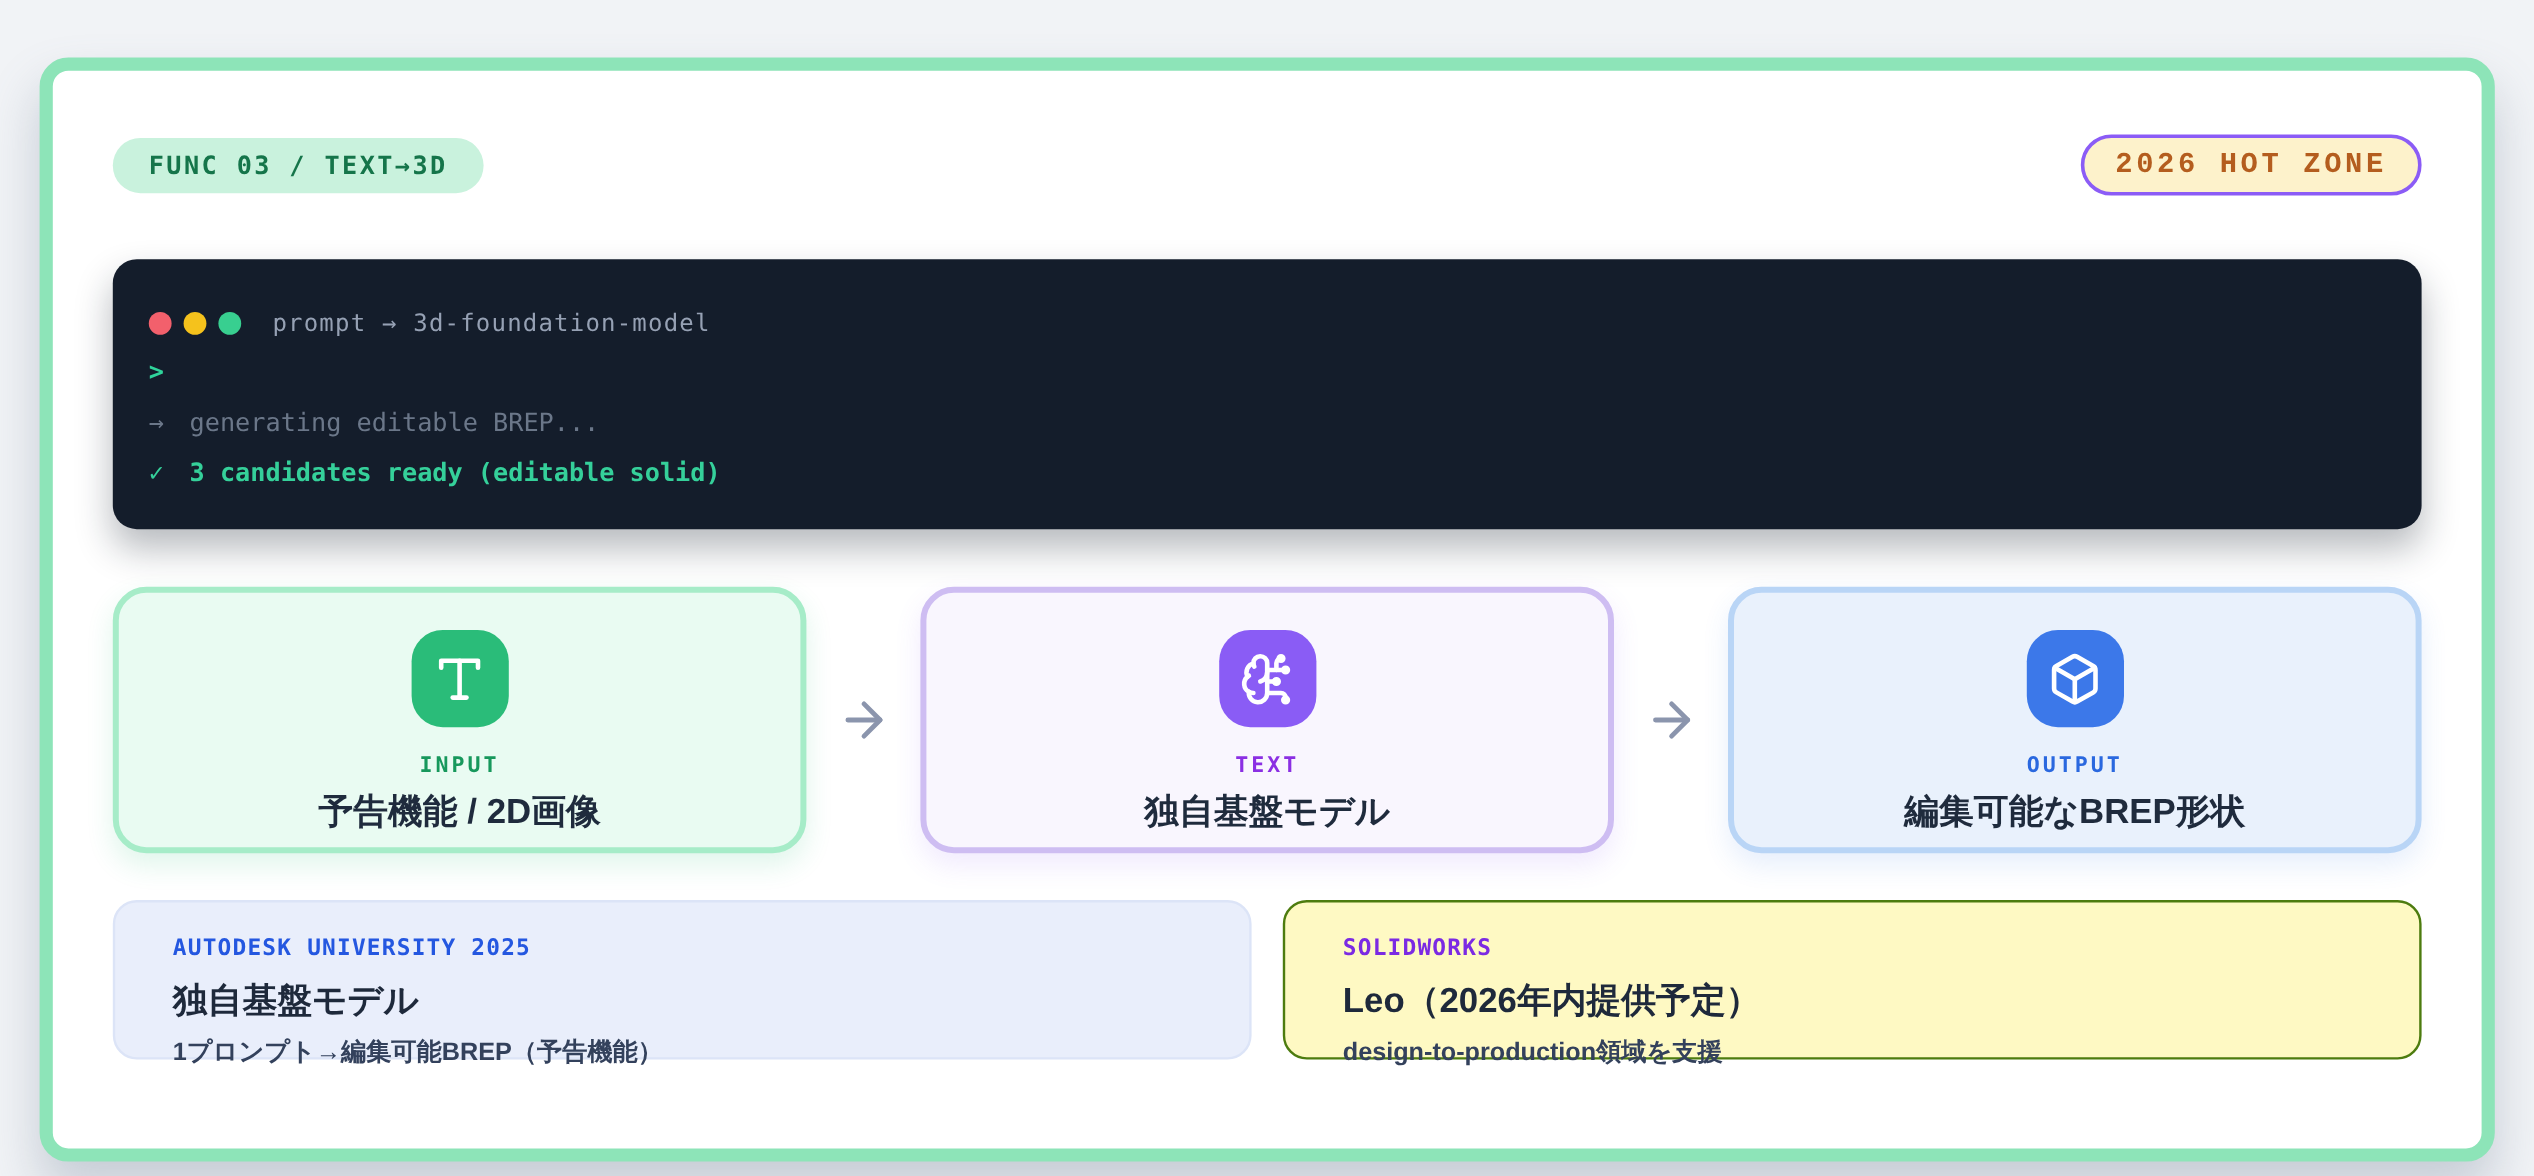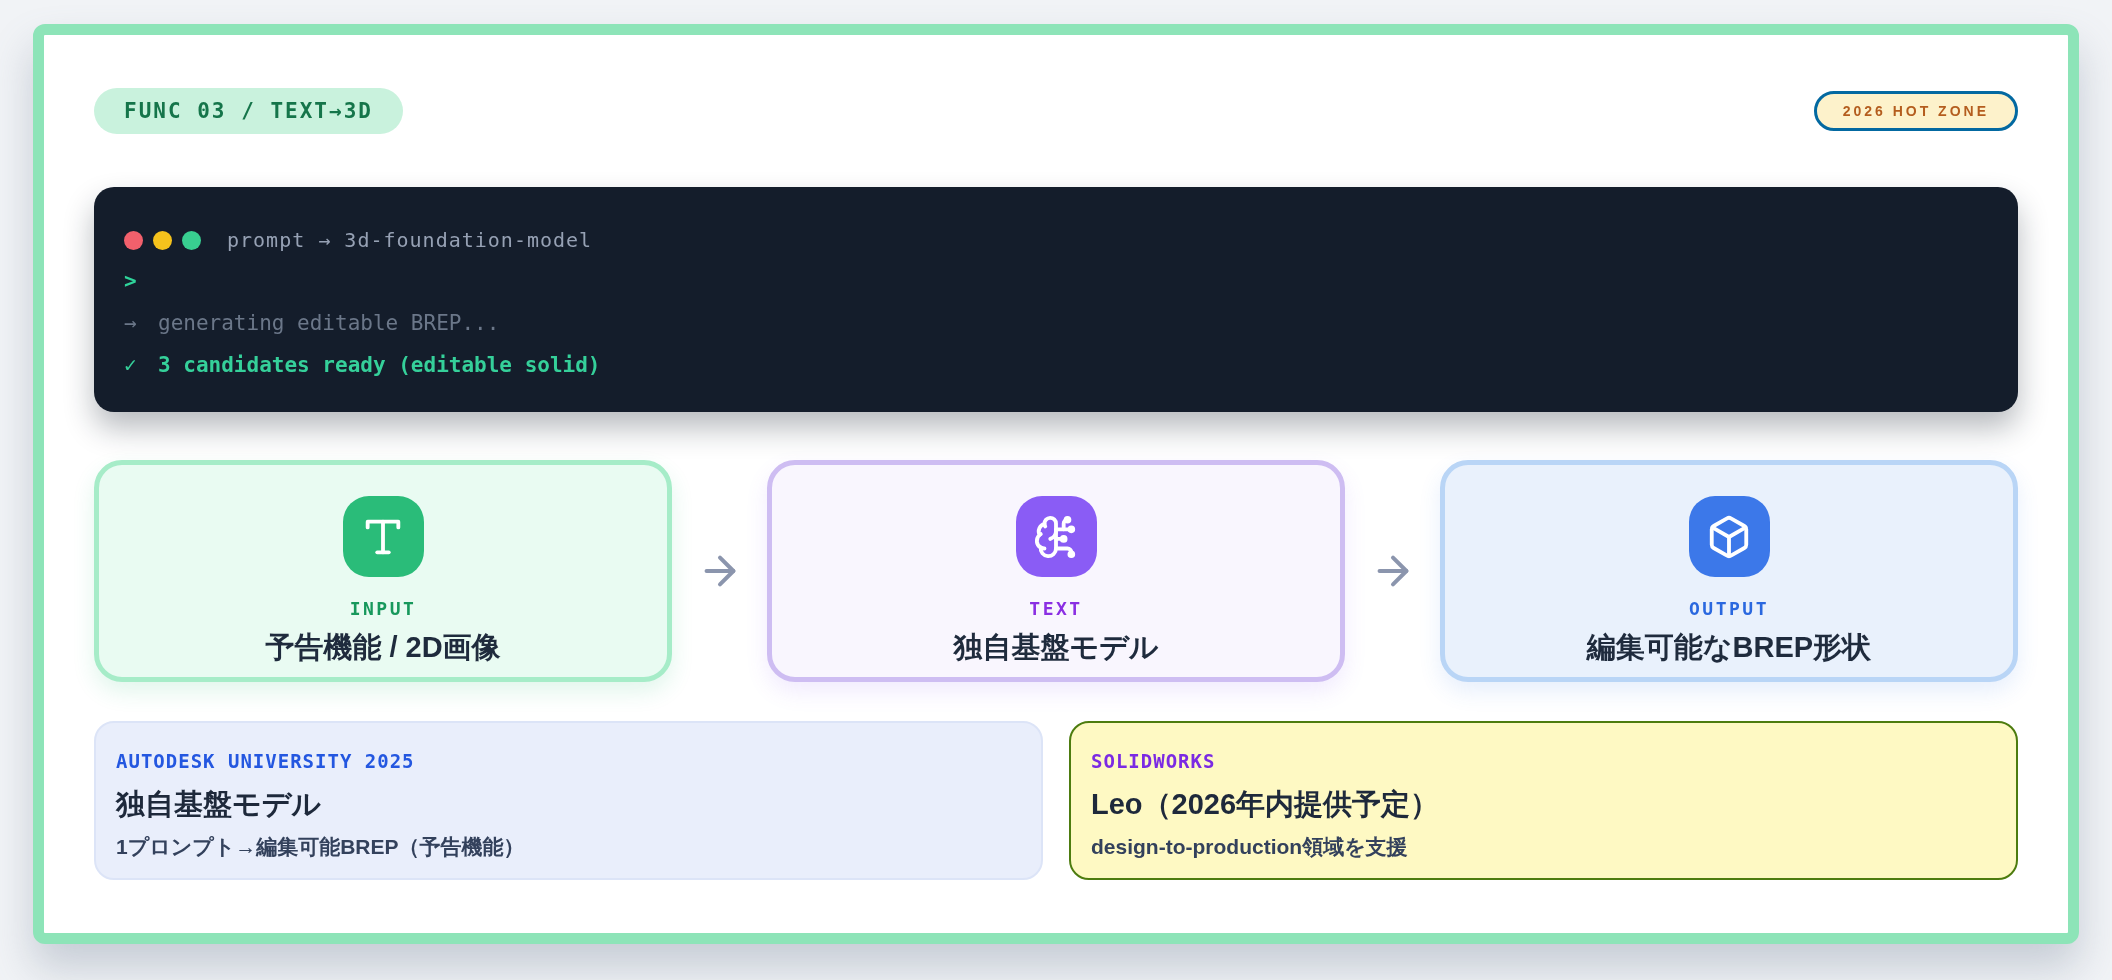--- a/index.html
+++ b/index.html
@@ -4,41 +4,41 @@
 <style>
   * { margin:0; padding:0; box-sizing:border-box; }
   html,body { width:2112px; height:980px; }
   body {
     background:#f1f3f6;
     font-family:"Liberation Sans", sans-serif;
     position:relative;
     overflow:hidden;
   }
   .panel {
-    position:absolute; left:33px; top:24px;
+    position:absolute; left:33px; top:48px;
     width:2046px; height:920px;
     background:#ffffff;
     border:11px solid #8de4b8;
-    border-radius:12px;
+    border-radius:24px;
     box-shadow:0 24px 42px rgba(110,125,145,.32);
     padding:53px 50px 0 50px;
   }
   
   .badge-row { display:flex; justify-content:space-between; align-items:center; }
   .func-badge {
     background:#c9f2dd; color:#15754a;
     font-family:"DejaVu Sans Mono", monospace;
     font-weight:bold; font-size:21px; letter-spacing:2px;
     padding:11px 30px; border-radius:24px;
   }
   .hot-badge {
     background:#fdf2cb; color:#b45d1e;
-    border:3px solid #0369a1;
-    font-family:Liberation Sans, sans-serif;
-    font-weight:bold; font-size:14px; letter-spacing:3px;
+    border:3px solid #8b5cf6;
+    font-family:Liberation Mono, monospace;
+    font-weight:bold; font-size:24px; letter-spacing:3px;
     padding:9px 26px; border-radius:28px;
   }
   
   .terminal {
     margin-top:53px;
     background:#141d2b;
     border-radius:20px;
     height:225px;
     padding:41px 30px;
     box-shadow:0 16px 30px rgba(20,29,43,.30);
@@ -96,21 +96,21 @@
   }
   .input  .card-label { color:#17985c; }
   .model  .card-label { color:#8b2fe3; }
   .output .card-label { color:#2a68df; }
   .card-title { margin-top:9px; font-weight:bold; font-size:29px; color:#1f2b3d; }
   .flow-arrow { display:flex; align-items:center; justify-content:center; flex:1; }
   .flow-arrow svg { width:46px; height:46px; stroke:#8b95ad; fill:none;
                     stroke-width:2.1; stroke-linecap:round; stroke-linejoin:round; }
   
   .bottom-row { margin-top:39px; display:flex; gap:26px; }
-  .note-card { flex:1; height:159px; border-radius:20px; padding:27px 20px; }
+  .note-card { flex:1; height:133px; border-radius:20px; padding:27px 48px; }
   .note-card.blue   { background:#e9eefb; border:2px solid #dce4f7; }
   .note-card.purple { background:#fef9c3; border:2px solid #4d7c0f; }
   .note-label {
     font-family:"DejaVu Sans Mono", monospace;
     font-weight:bold; font-size:19px; letter-spacing:1px;
   }
   .blue   .note-label { color:#2457e0; }
   .purple .note-label { color:#7b2ae3; }
   .note-title { margin-top:13px; font-size:29px; font-weight:bold; color:#1e293b; }
   .note-sub   { margin-top:8px;  font-size:21px; font-weight:bold; color:#33415c; }

